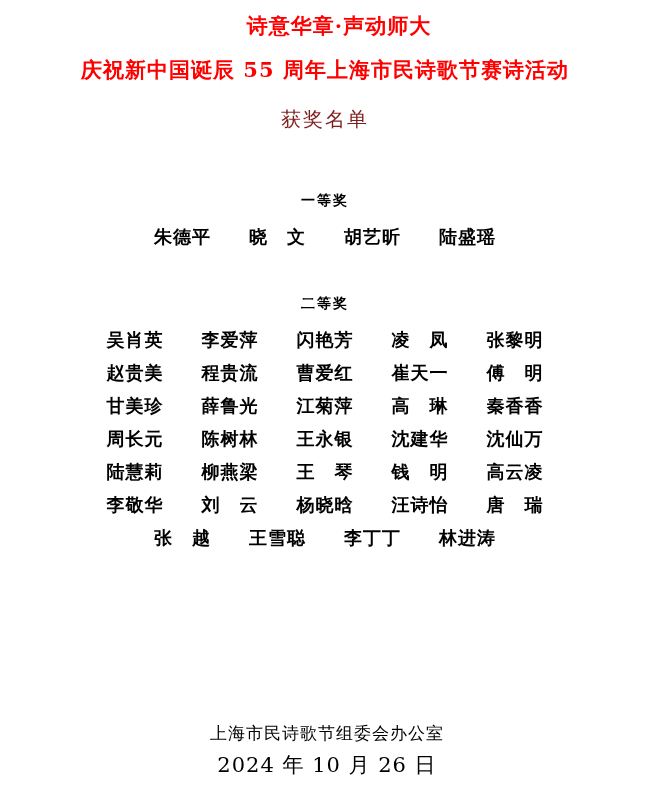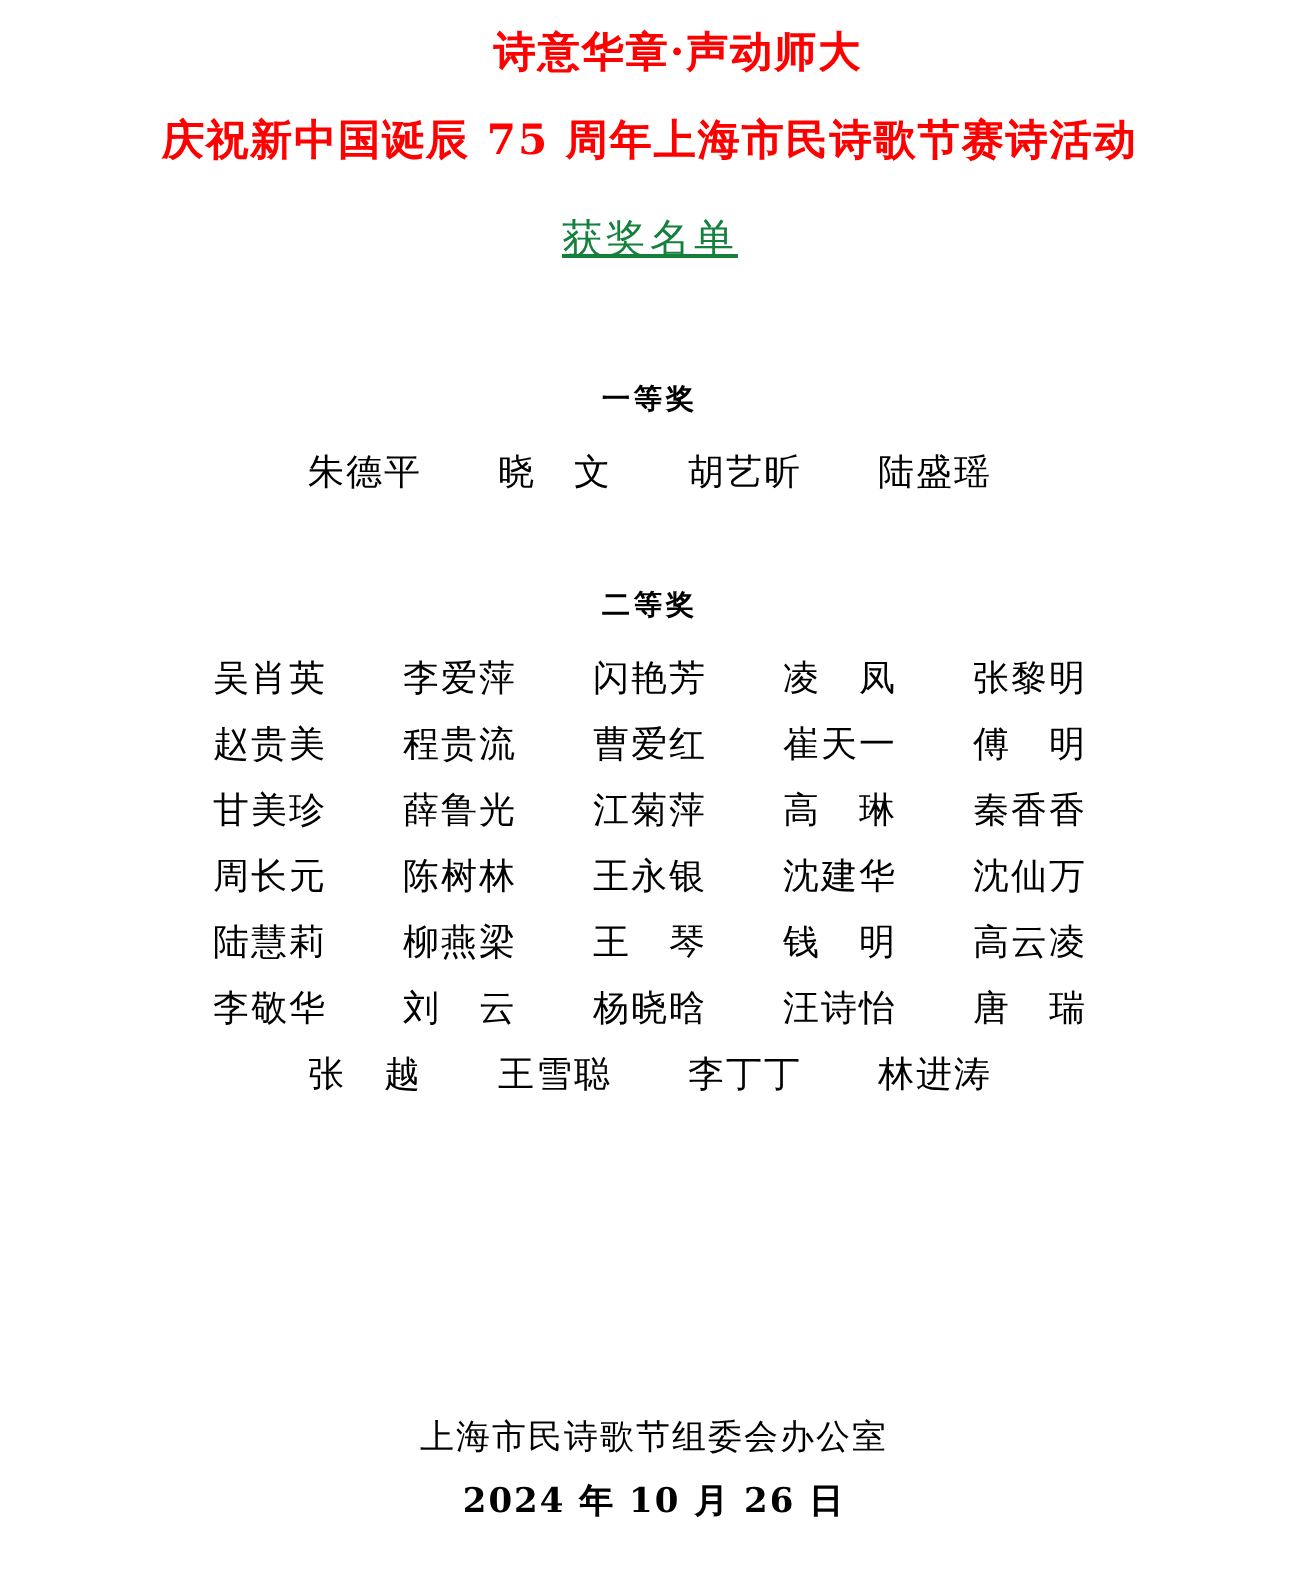--- a/index.html
+++ b/index.html
@@ -35,24 +35,23 @@
     font-weight: bold;
     color: #ff0000;
     line-height: 28px;
     letter-spacing: 1px;
   }
   .subtitle {
     margin: 0;
     margin-top: 22px;
     font-size: 20px;
     font-weight: normal;
-    color: #15803d;
+    color: #7f1d1d;
     line-height: 26px;
     letter-spacing: 2px;
-    text-decoration: underline;
   }
   .awards {
     margin: 0;
   }
   .section-header {
     margin: 0;
     font-size: 14px;
     font-weight: bold;
     line-height: 24px;
     letter-spacing: 2px;
@@ -61,48 +60,48 @@
   .section:nth-child(2) .section-header { margin-top: 38px; }
   .section:nth-child(3) .section-header { margin-top: 40px; }
   .section-rows {
     margin-top: 8px;
   }
   .name-row {
     font-size: 18px;
     line-height: 33px;
     white-space: pre;
     letter-spacing: 1px;
+    font-weight: bold;
   }
   .footer {
     position: absolute;
     left: 4px;
     right: 0;
     bottom: 18px;
   }
   .footer-org {
     margin: 0;
     font-size: 17px;
     line-height: 28px;
     letter-spacing: 1px;
   }
   .footer-date {
-    margin: 14px;
+    margin: 0;
     margin-top: 4px;
-    font-size: 17px;
+    font-size: 21px;
     line-height: 28px;
     letter-spacing: 1px;
-    font-weight: bold;
   }
 </style>
 </head>
 <body>
 
 <div class="doc">
   <h1 class="title-line1">诗意华章·声动师大</h1>
-  <h1 class="title-line2">庆祝新中国诞辰 75 周年上海市民诗歌节赛诗活动</h1>
+  <h1 class="title-line2">庆祝新中国诞辰 55 周年上海市民诗歌节赛诗活动</h1>
   <h2 class="subtitle">获奖名单</h2>
 
   <div class="awards">
       <div class="section">
         <h3 class="section-header">一等奖</h3>
         <div class="section-rows">
           <div class="name-row">朱德平　　晓　文　　胡艺昕　　陆盛瑶</div>
         </div>
       </div>
       <div class="section">

